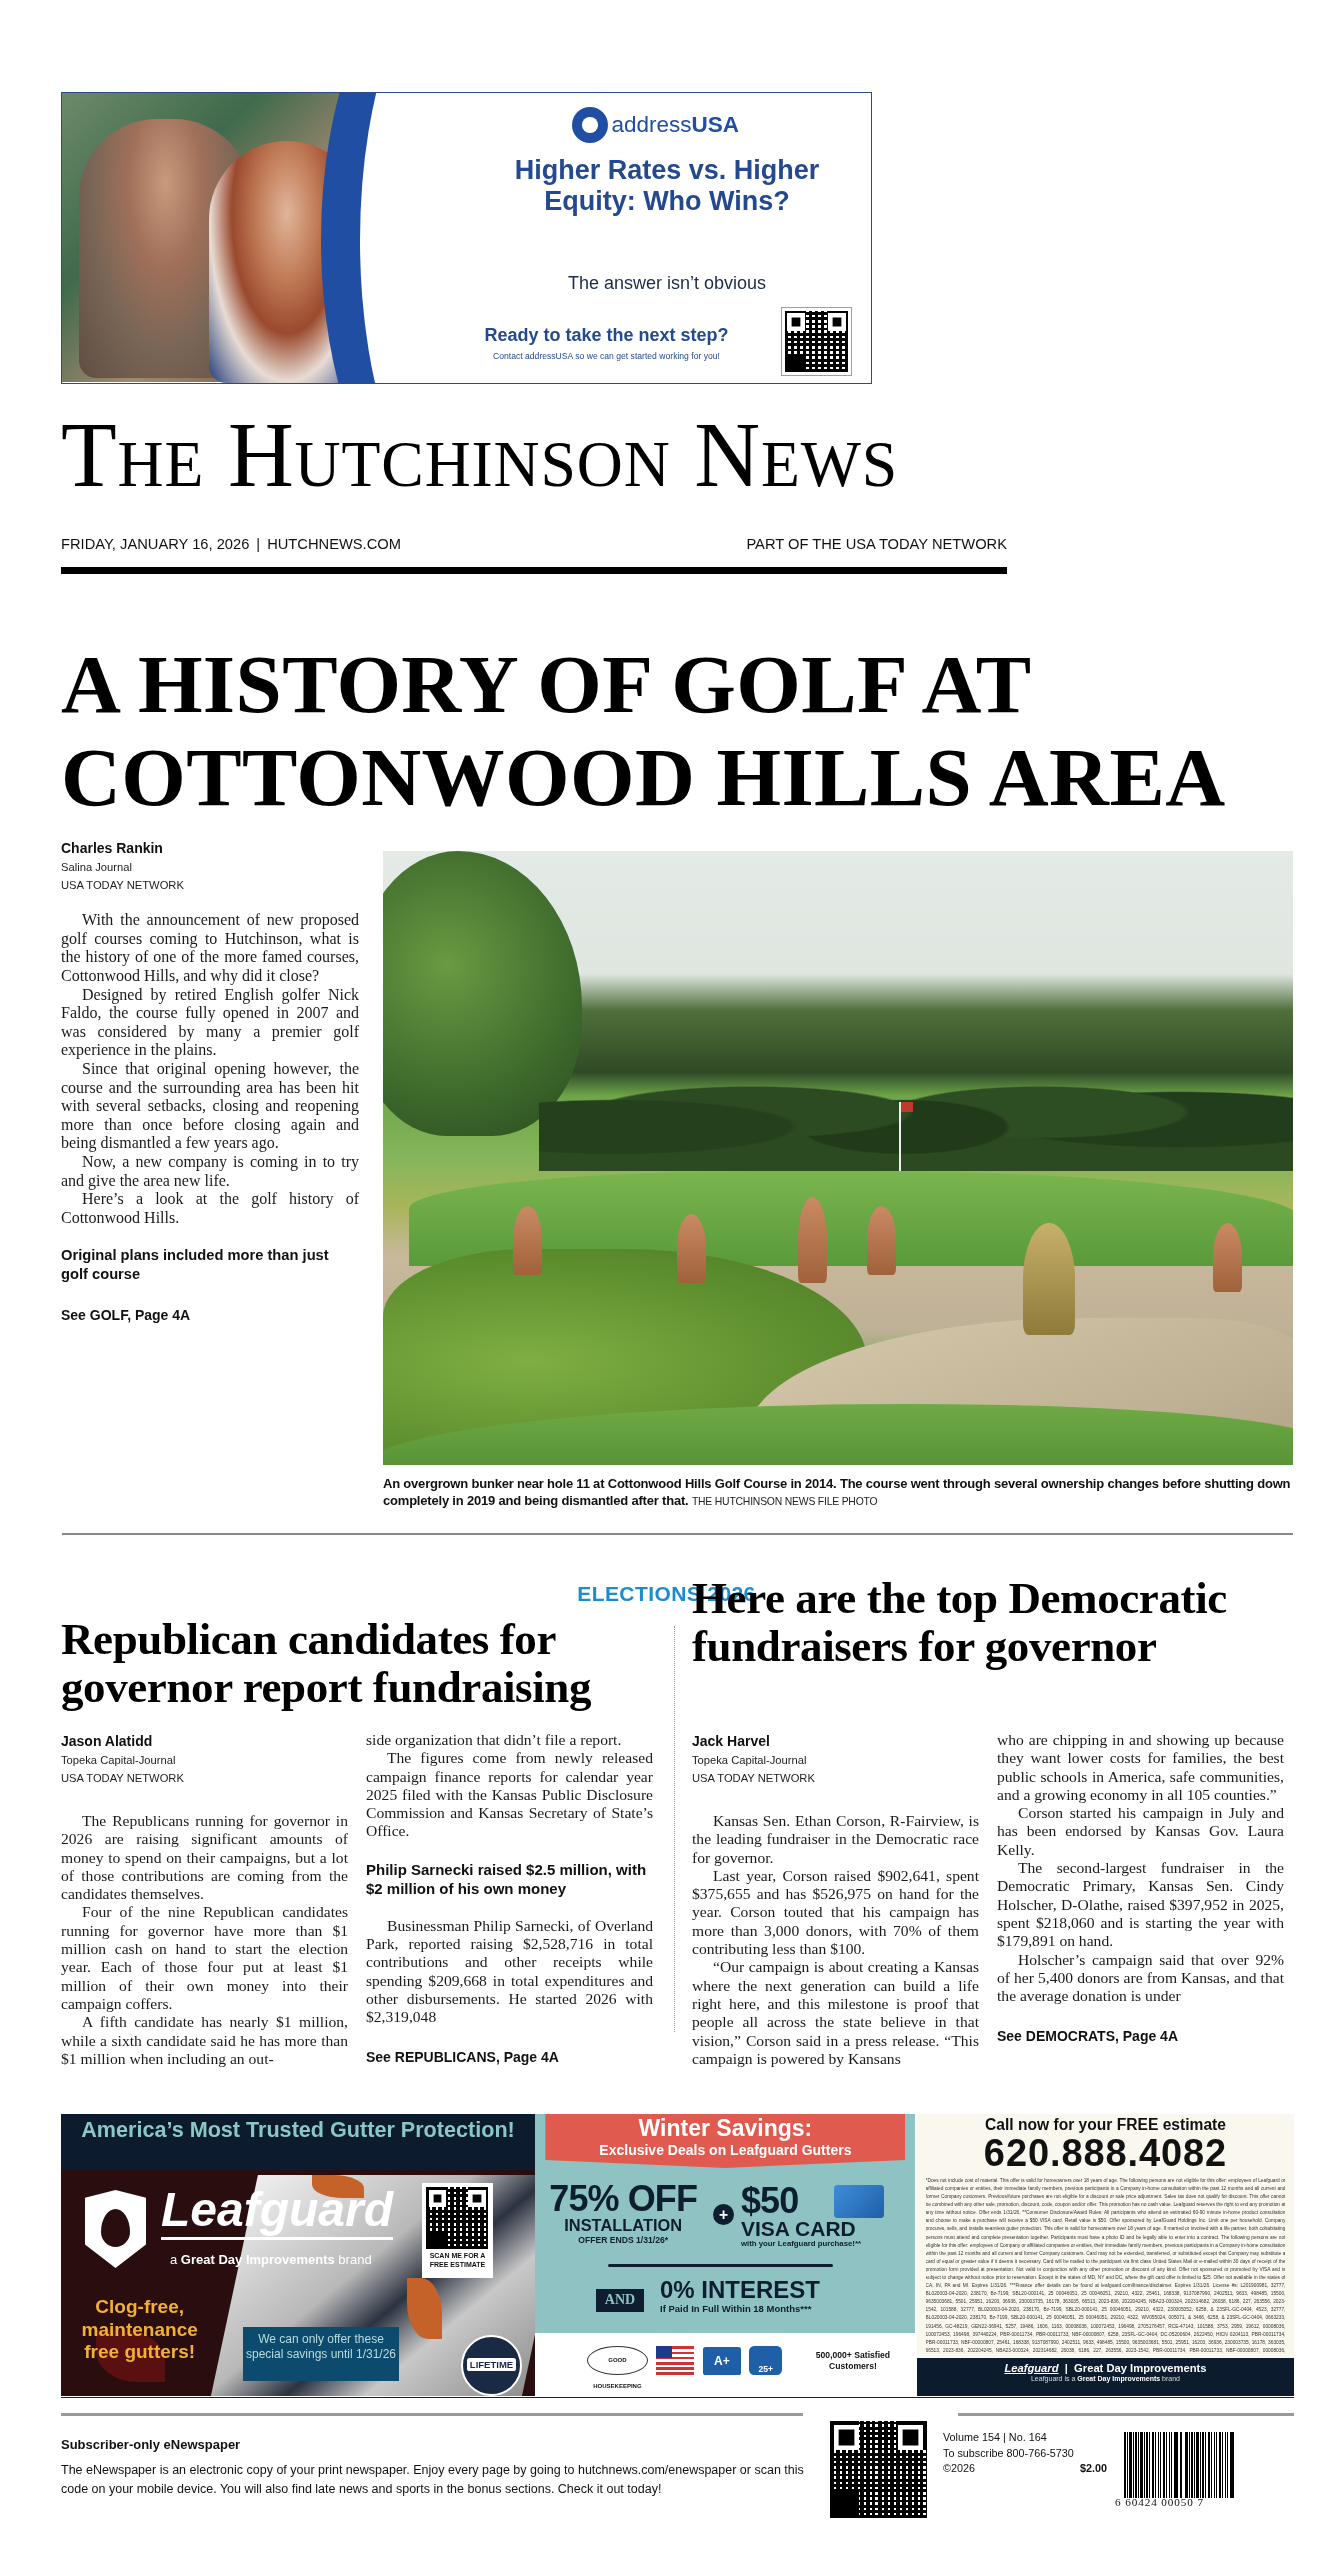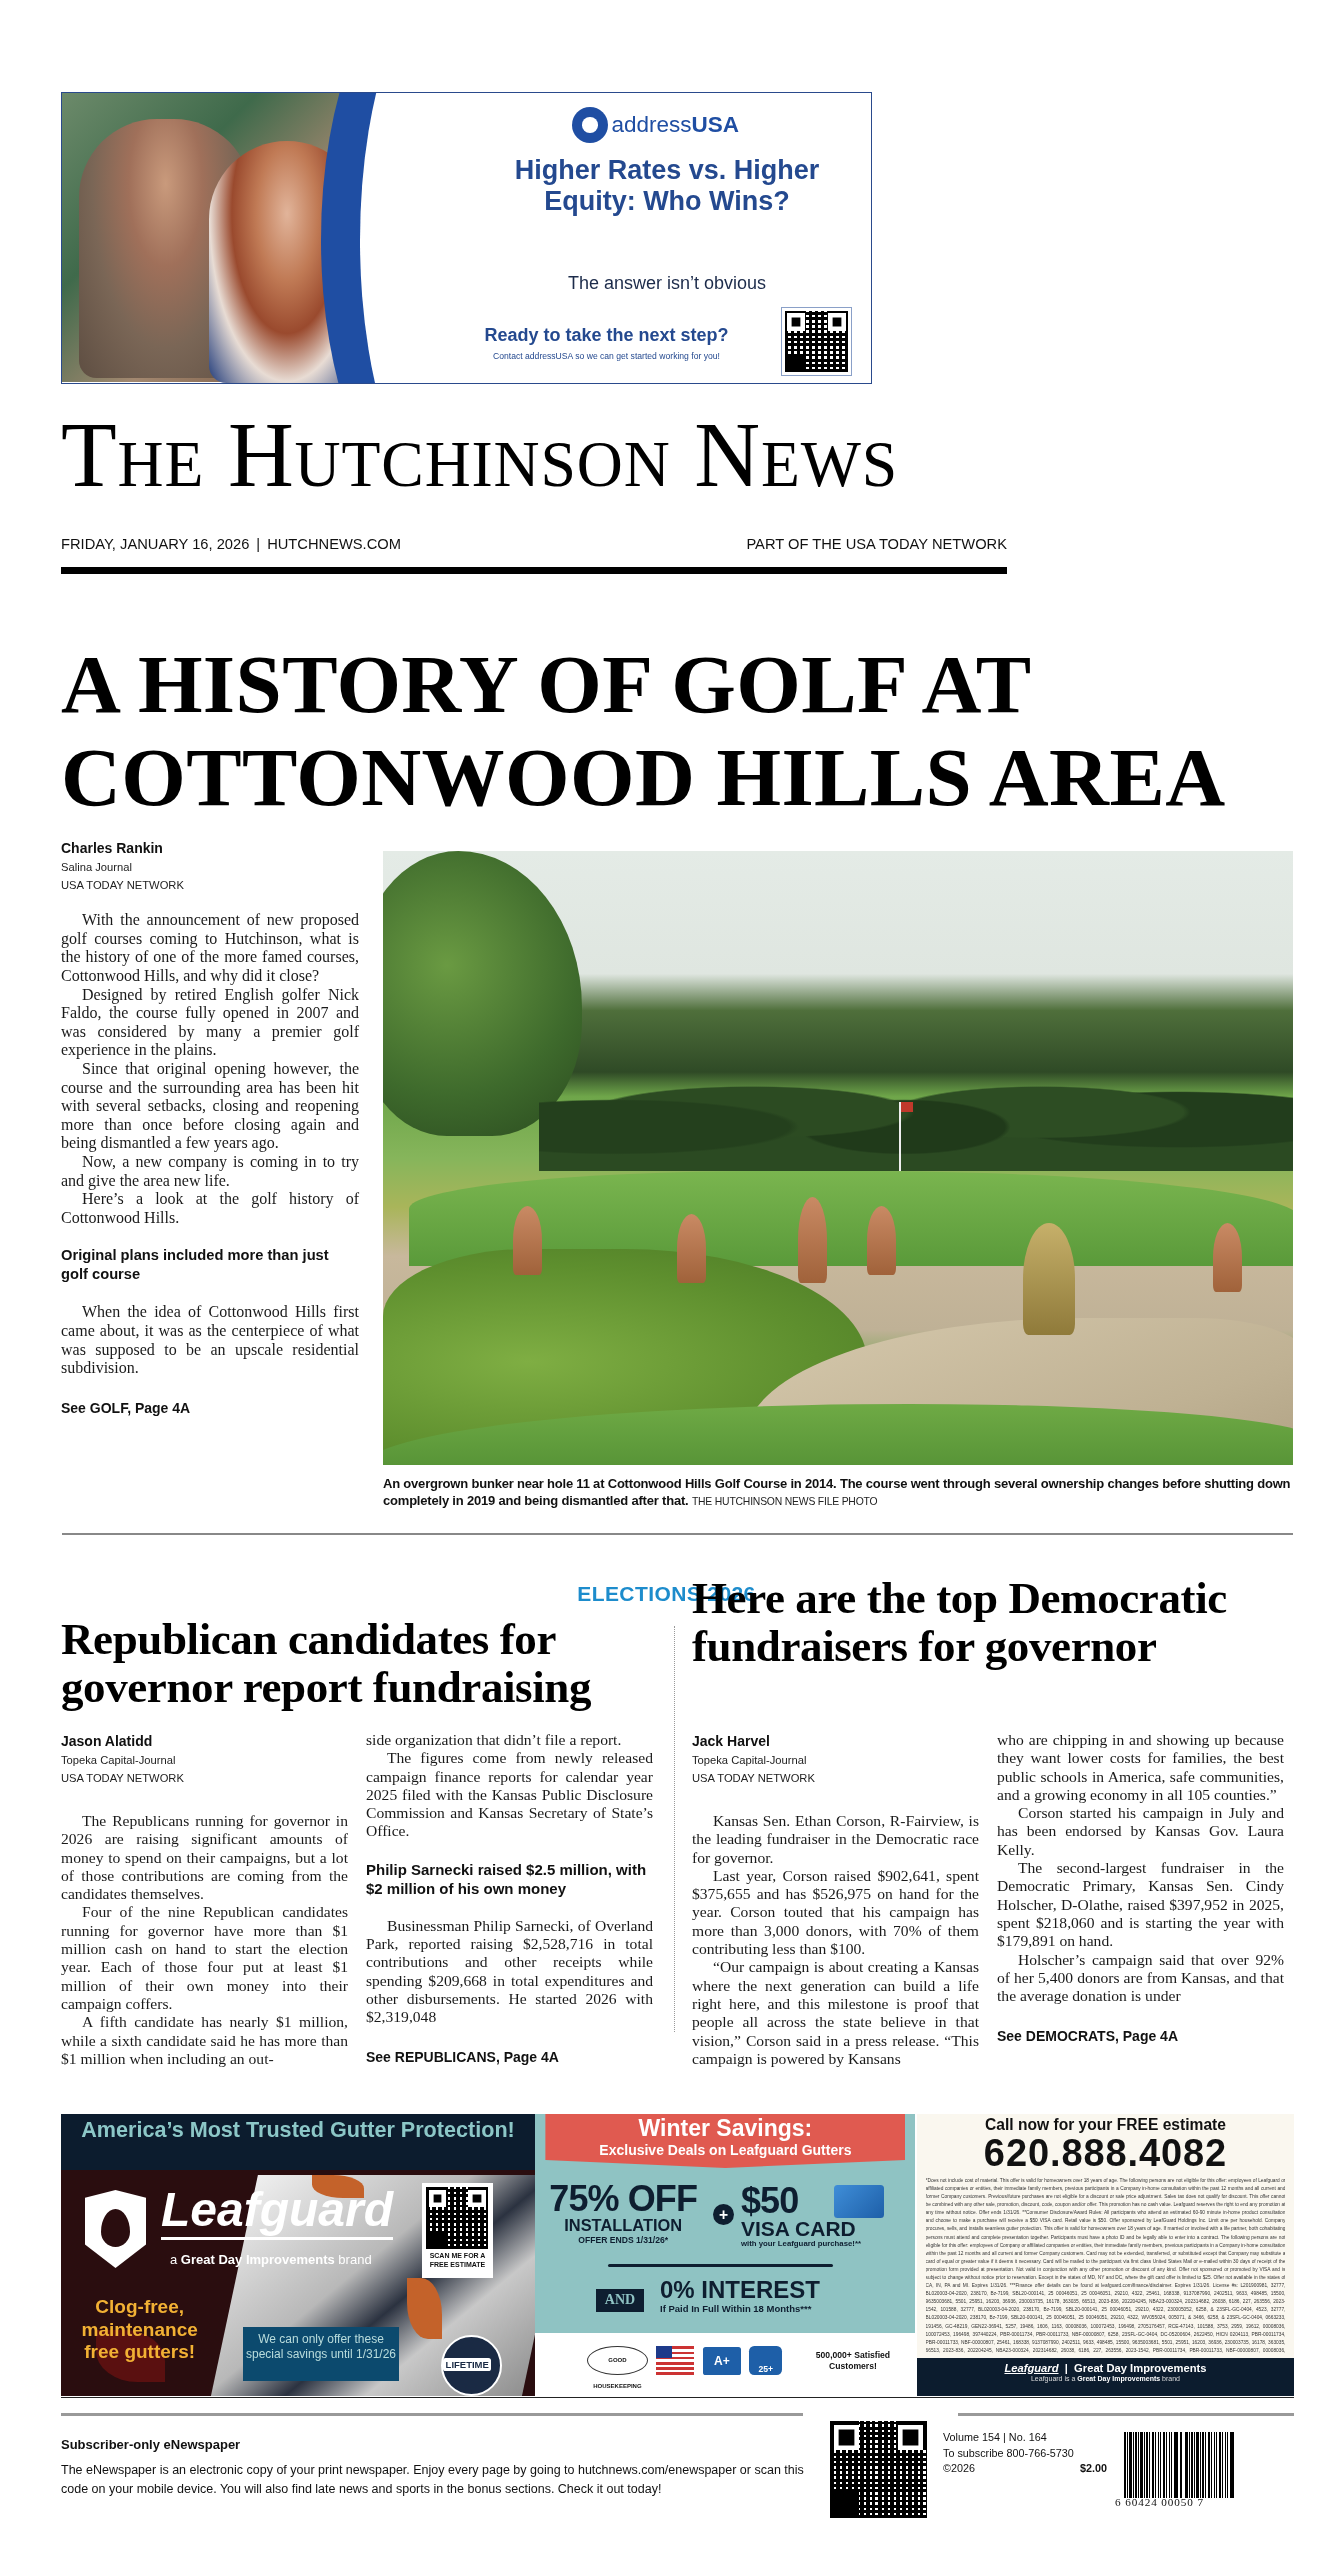--- a/index.html
+++ b/index.html
@@ -106,21 +106,21 @@
   #lg-left .shield { position: absolute; left: 24px; top: 76px; width: 61px; height: 78px; background: #fff; clip-path: polygon(0 10%, 50% 0, 100% 10%, 100% 70%, 50% 100%, 0 70%); }
   #lg-left .shield::after { content: ""; position: absolute; left: 15.6px; top: 19px; width: 29px; height: 38px; border-radius: 50% 50% 50% 50% / 60% 60% 40% 40%; background: #2a0d0f; }
   #lg-left .brand { position: absolute; left: 100px; top: 69px; font-family: "Liberation Sans", sans-serif; font-weight: 700; font-style: italic; font-size: 48px; color: #fff; border-bottom: 3.5px solid #fff; line-height: 54px; }
   #lg-left .brand-sub { position: absolute; left: 109px; top: 138px; font-family: "Liberation Sans", sans-serif; font-size: 13px; color: #fff; }
   #lg-left .brand-sub b { font-weight: 700; }
   #lg-left .clog { position: absolute; left: 5.2px; top: 182px; width: 147px; text-align: center; font-family: "Liberation Sans", sans-serif; font-weight: 700; font-size: 19px; line-height: 22.5px; color: #f2b134; }
   #lg-left .notice { position: absolute; left: 182px; top: 213px; width: 156px; height: 54px; background: #0c4a6e; text-align: center; font-family: "Liberation Sans", sans-serif; font-size: 12px; line-height: 14.7px; color: #b9dcdc; padding-top: 5.2px; }
   #lg-left .qrwrap { position: absolute; left: 361px; top: 69px; width: 71px; height: 95px; background: #fff; padding: 4.3px; }
   #lg-left .qrwrap .qrbox { width: 62px; height: 62px; }
   #lg-left .qrwrap .qrlabel { font-family: "Liberation Sans", sans-serif; font-weight: 700; font-size: 7px; line-height: 9.5px; text-align: center; color: #111; margin-top: 1.7px; }
-  #lg-left .badge { position: absolute; left: 380px; top: 221px; width: 61px; height: 61px; border-radius: 50%; background: #1a2a44; border: 2.6px solid #fff; }
+  #lg-left .badge { position: absolute; left: 400px; top: 221px; width: 61px; height: 61px; border-radius: 50%; background: #1a2a44; border: 2.6px solid #fff; text-align: center; }
   #lg-left .badge span { display: inline-block; margin-top: 21px; background: #fff; color: #1a2a44; font-family: "Liberation Sans", sans-serif; font-weight: 700; font-size: 9.5px; padding: 0.9px 2.6px; border-radius: 2.6px; }
 
   #lg-mid { position: absolute; left: 474px; top: 0; width: 380px; height: 282px; background: #fff; }
   #lg-mid .teal { position: absolute; left: 0; top: 0; width: 380px; height: 219px; background: #8fc3c3; }
   #lg-mid .ribbon { position: absolute; left: 10.4px; top: 0; width: 360px; height: 54px; background: #e05a50; text-align: center; color: #fff; font-family: "Liberation Sans", sans-serif; font-weight: 700; clip-path: polygon(0 0, 100% 0, 100% 85%, 50% 100%, 0 85%); }
   #lg-mid .ribbon .r1 { font-size: 23px; line-height: 28px; }
   #lg-mid .ribbon .r2 { font-size: 14px; line-height: 17.3px; }
   #lg-mid .off { position: absolute; left: 1.7px; top: 67px; width: 173px; text-align: center; font-family: "Liberation Sans", sans-serif; font-weight: 900; color: #0e1e30; }
   #lg-mid .off .big { font-size: 36px; line-height: 35px; font-weight: 700; letter-spacing: -0.9px; }
   #lg-mid .off .mid { font-size: 16.4px; font-weight: 700; line-height: 19px; }
@@ -210,21 +210,20 @@
   <div class="byline-org">USA TODAY NETWORK</div>
   <div class="body-text" style="margin-top:17.3px;">
     <p>With the announcement of new proposed golf courses coming to Hutchinson, what is the history of one of the more famed courses, Cottonwood Hills, and why did it close?</p>
     <p>Designed by retired English golfer Nick Faldo, the course fully opened in 2007 and was considered by many a premier golf experience in the plains.</p>
     <p>Since that original opening however, the course and the surrounding area has been hit with several setbacks, closing and reopening more than once before closing again and being dismantled a few years ago.</p>
     <p>Now, a new company is coming in to try and give the area new life.</p>
     <p>Here’s a look at the golf history of Cottonwood Hills.</p>
   </div>
   <div class="subhead">Original plans included more than just golf course</div>
   <div class="body-text">
-    <p>When the idea of Cottonwood Hills first came about, it was as the centerpiece of what was supposed to be an upscale residential subdivision.</p>
   </div>
   <div class="jump">See GOLF, Page 4A</div>
 </div>
 
 <div id="lead-photo" class="abs">
   <div class="tree-l"></div>
   <div class="treeline"></div>
   <div class="green"></div>
   <div class="flag"></div>
   <div class="bushes"></div>

